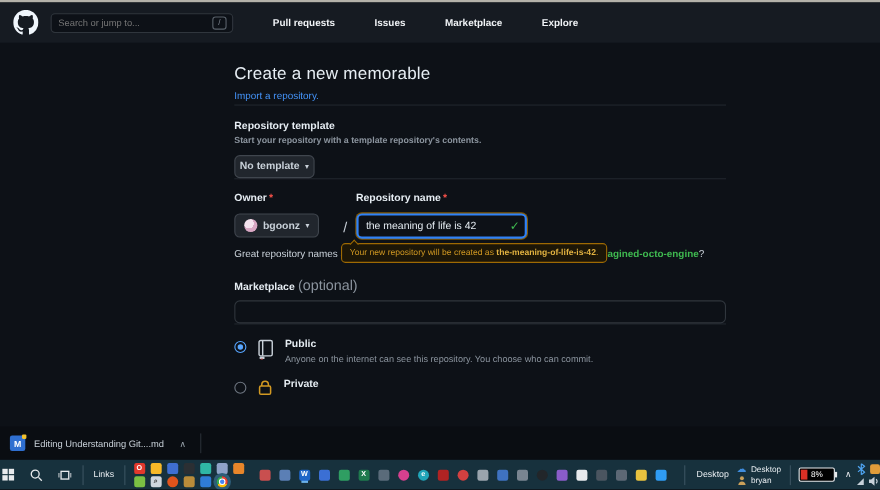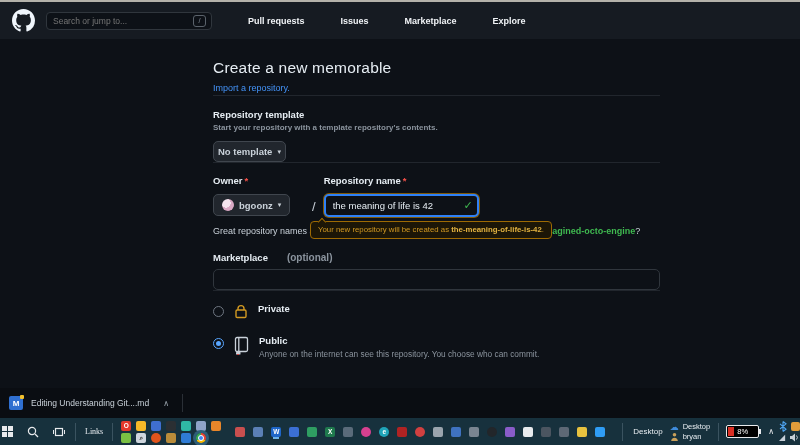--- a/index.html
+++ b/index.html
@@ -47,21 +47,21 @@
   .check { position:absolute; right:6px; top:5px; color:#3fb950; font-size:11px; font-weight:700; }
 
   .hint-row { position:relative; margin-top:9px; height:12px; }
   .hint { color:#c9d1d9; font-size:9px; white-space:nowrap; }
   .hint b.sugg { color:#3fb950; font-weight:700; }
   .tooltip { position:absolute; left:97px; top:-5px; background:#1c1607; border:1px solid #9e6a03; border-radius:4px; color:#d29922; font-size:7.8px; padding:3px 7px 4px; white-space:nowrap; z-index:5; }
   .tooltip b { color:#e3b341; }
   .tooltip::before { content:""; position:absolute; top:-3px; left:8px; width:5px; height:5px; background:#1c1607; border-left:1px solid #9e6a03; border-top:1px solid #9e6a03; transform:rotate(45deg); }
 
   .desc-sec { margin-top:14px; }
-  .opt { color:#8b949e; font-size:10px; font-weight:700; margin-left:19px; }
+  .opt { color:#8b949e; font-size:13px; font-weight:400; margin-left:3px; }
   .desc-input { width:447px; height:21px; margin-top:6px; background:#0d1117; border:1px solid #30363d; border-radius:5px; outline:none; color:#e6edf3; font-size:9.5px; padding:0 7px; font-family:"Liberation Sans",sans-serif; }
   .hr3 { margin-top:12px; }
 
   .vis-row { display:flex; margin-top:12px; }
   .radio { width:11px; height:11px; border-radius:50%; position:relative; margin-top:3px; flex:0 0 auto; cursor:pointer; }
   .radio.sel { border:1px solid #58a6ff; background:#0d1117; }
   .radio.sel::after { content:""; position:absolute; left:2px; top:2px; width:5px; height:5px; border-radius:50%; background:#58a6ff; }
   .radio.unsel { border:1px solid #6e7681; background:transparent; }
   .vis-icon { margin-left:9px; margin-top:1px; flex:0 0 auto; }
   .vis-texts { margin-left:9px; }
@@ -75,21 +75,21 @@
   .md-icon::after { content:""; position:absolute; right:-1px; top:-1px; width:4px; height:4px; background:#f2c12e; border-radius:1px; }
   .ed-label { color:#c9d1d9; font-size:8.5px; margin-left:8px; }
   .ed-chevron { color:#9aa3ac; font-size:8px; margin-left:14px; }
   .ed-div { width:1px; height:18px; background:#2a2f36; margin-left:13px; }
 
   
   .taskbar { position:absolute; top:418px; left:0; width:800px; height:27px; background:#17313d; display:flex; align-items:center; overflow:hidden; }
   .tb-left { display:flex; align-items:center; gap:0; }
   .tb-sys { width:26px; display:flex; justify-content:center; align-items:center; height:27px; cursor:pointer; }
   .tb-sep { width:1px; height:18px; background:#3a5360; margin:0 3px; }
-  .links-label { color:#e8edf1; font-size:8px; padding:0 6px; cursor:pointer;font-family:Liberation Serif, serif; }
+  .links-label { color:#e8edf1; font-size:8px; padding:0 6px; cursor:pointer; }
   .tb-cluster2 { display:flex; flex-direction:column; gap:2px; margin-left:5px; }
   .tb-row { display:flex; gap:5px; align-items:center; }
   .tb-rowB { display:flex; gap:8px; align-items:center; margin-left:14px; }
   .tb-icon { width:10px; height:10px; border-radius:2px; display:flex; align-items:center; justify-content:center; font-size:6.5px; font-weight:700; color:#fff; cursor:pointer; flex:0 0 auto; position:relative; }
   .tb-icon.round { border-radius:50%; }
   .tb-icon.hl { box-shadow:0 0 0 3px #2e5d78; }
   .tb-icon.ul { box-shadow:0 4px 0 -2px #6cb2e8; }
   .tb-icon.chrome { border-radius:50%; background:conic-gradient(#ea4335 0 33%, #fbbc05 33% 66%, #34a853 66% 100%); }
   .tb-icon.chrome::after { content:""; width:4px; height:4px; border-radius:50%; background:#4285f4; border:1px solid #fff; position:absolute; }
 
@@ -168,45 +168,45 @@
       <div class="tooltip"><span>Your new repository will be created as </span><b>the-meaning-of-life-is-42</b><span>.</span></div>
     </div>
 
     <div class="desc-sec">
       <div class="sec-label"><span>Marketplace</span><span class="opt">(optional)</span></div>
       <input class="desc-input" type="text" value="" style="">
     </div>
     <hr class="div hr3">
 
     <div class="vis-row">
-      <span class="radio unsel"></span>
-      <span class="vis-icon">
-        <svg width="16" height="15" viewBox="0 0 16 15">
-            <path d="M5 6V4.6a3 3 0 016 0V6" fill="none" stroke="#d29922" stroke-width="1.4"></path>
-            <rect x="3" y="6" width="10" height="7.5" rx="1.2" fill="none" stroke="#d29922" stroke-width="1.4"></rect>
-          </svg>
-      </span>
-      <div class="vis-texts">
-        <div class="vis-name">Private</div>
-      </div>
-    </div>
-
-    <div class="vis-row">
       <span class="radio sel"></span>
       <span class="vis-icon">
         <svg width="17" height="19" viewBox="0 0 17 19">
             <rect x="2.5" y="1.5" width="12" height="14" rx="1.5" fill="none" stroke="#c9d1d9" stroke-width="1.3"></rect>
             <path d="M5.8 1.5v14" stroke="#c9d1d9" stroke-width="1.3"></path>
             <rect x="3" y="16" width="4.5" height="2.4" rx="0.5" fill="#c9d1d9"></rect>
             <rect x="4" y="18" width="2" height="1" fill="#d14b4b"></rect>
           </svg>
       </span>
       <div class="vis-texts">
         <div class="vis-name">Public</div>
         <div class="vis-desc">Anyone on the internet can see this repository. You choose who can commit.</div>
+      </div>
+    </div>
+
+    <div class="vis-row">
+      <span class="radio unsel"></span>
+      <span class="vis-icon">
+        <svg width="16" height="15" viewBox="0 0 16 15">
+            <path d="M5 6V4.6a3 3 0 016 0V6" fill="none" stroke="#d29922" stroke-width="1.4"></path>
+            <rect x="3" y="6" width="10" height="7.5" rx="1.2" fill="none" stroke="#d29922" stroke-width="1.4"></rect>
+          </svg>
+      </span>
+      <div class="vis-texts">
+        <div class="vis-name">Private</div>
       </div>
     </div>
   </div>
 </div>
 
 <div class="editor-bar">
   <div class="ed-tab">
     <span class="md-icon">M</span>
     <span class="ed-label">Editing Understanding Git....md</span>
     <span class="ed-chevron glyph">∧</span>

